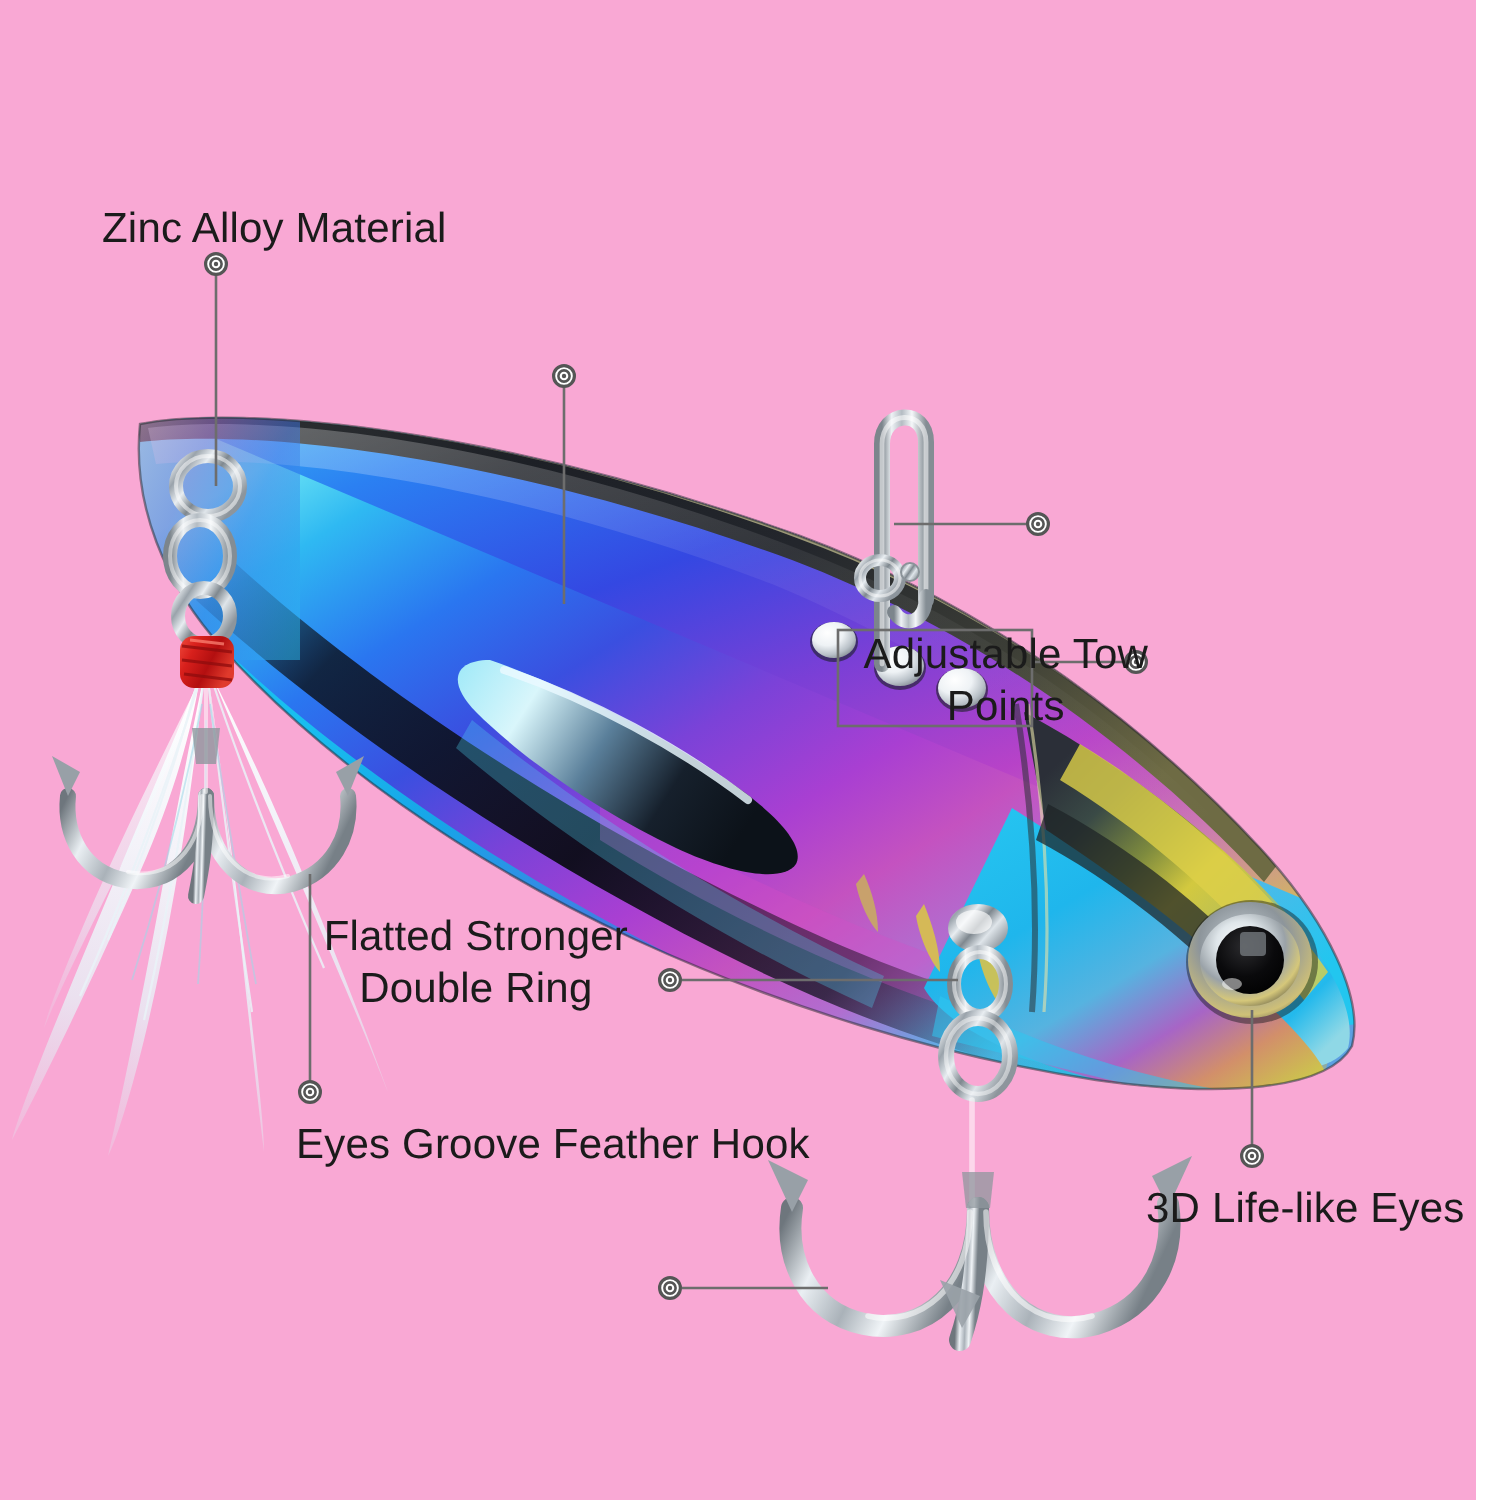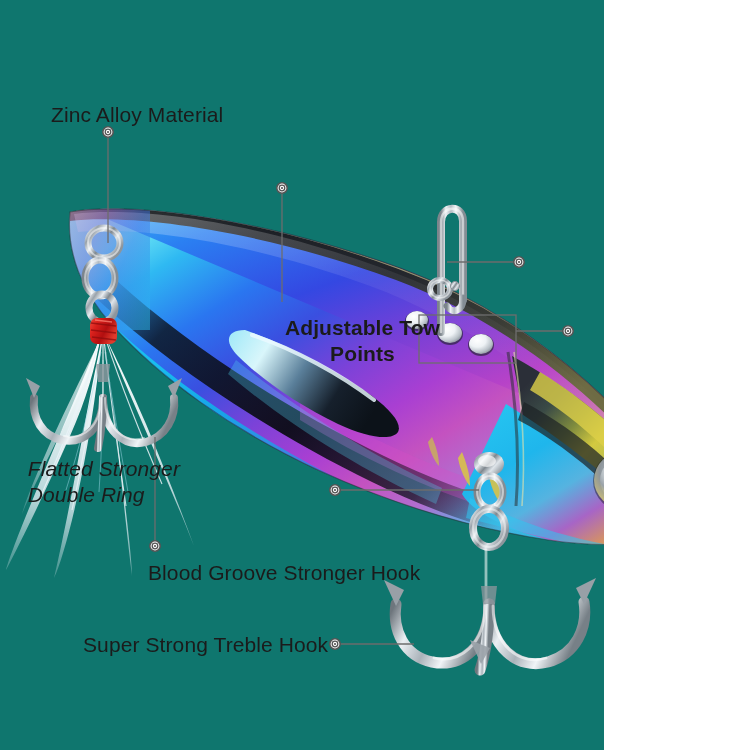--- a/index.html
+++ b/index.html
@@ -3,23 +3,23 @@
 <meta charset="utf-8">
 <title>Fishing Lure Product Diagram</title>
 <style>
   html, body {
     margin: 0;
     padding: 0;
     background: #ffffff;
   }
   #canvas {
     position: relative;
-    width: 604px;
+    width: 738px;
     height: 750px;
-    background: #0f766e;
+    background: #f9a8d4;
     overflow: hidden;
     font-family: "Liberation Sans", sans-serif;
     -webkit-font-smoothing: antialiased;
   }
   #art {
     position: absolute;
     left: 0; top: 0;
     width: 750px;
     height: 750px;
   }
@@ -27,22 +27,22 @@
     position: absolute;
     color: #1b1b1b;
     font-family: "Liberation Sans", sans-serif;
     font-size: 21px;
     line-height: 26px;
     white-space: pre;
     letter-spacing: 0.1px;
   }
   .callout-label.two-line { white-space: pre-line; }
   .ta-left   { text-align: left; }
-  .ta-right  { text-align: left; font-style: italic; }
-  .ta-center { text-align: center; font-weight: bold; }
+  .ta-right  { text-align: center; }
+  .ta-center { text-align: center; }
 </style>
 </head>
 <body>
 
 <div id="canvas">
 
   <svg id="art" viewBox="0 0 750 750">
     <defs>
 
       <linearGradient id="gBodyMain" x1="0.06" y1="0.12" x2="0.92" y2="0.88">
@@ -445,16 +445,16 @@
           <circle cx="626" cy="578" r="1.1" fill="#555"></circle>
         </g>
       </g>
   </svg>
 
   <div class="callout-label ta-left" style="left: 51px; top: 102px;">Zinc Alloy Material</div>
   <div class="callout-label two-line ta-center" style="right: 164px; top: 315px;">Adjustable Tow
 Points</div>
   <div class="callout-label two-line ta-right" style="right: 424px; top: 456px;">Flatted Stronger
 Double Ring</div>
-  <div class="callout-label ta-left" style="left: 148px; top: 560px;">Blood Groove Stronger Hook</div>
-  <div class="callout-label ta-left" style="left: 83px; top: 632px;">Super Strong Treble Hook</div>
+  <div class="callout-label ta-left" style="left: 148px; top: 560px;">Eyes Groove Feather Hook</div>
+  <div class="callout-label ta-left" style="left: 573px; top: 592px;">3D Life-like Eyes</div>
 
 </div>
 
 </body></html>

